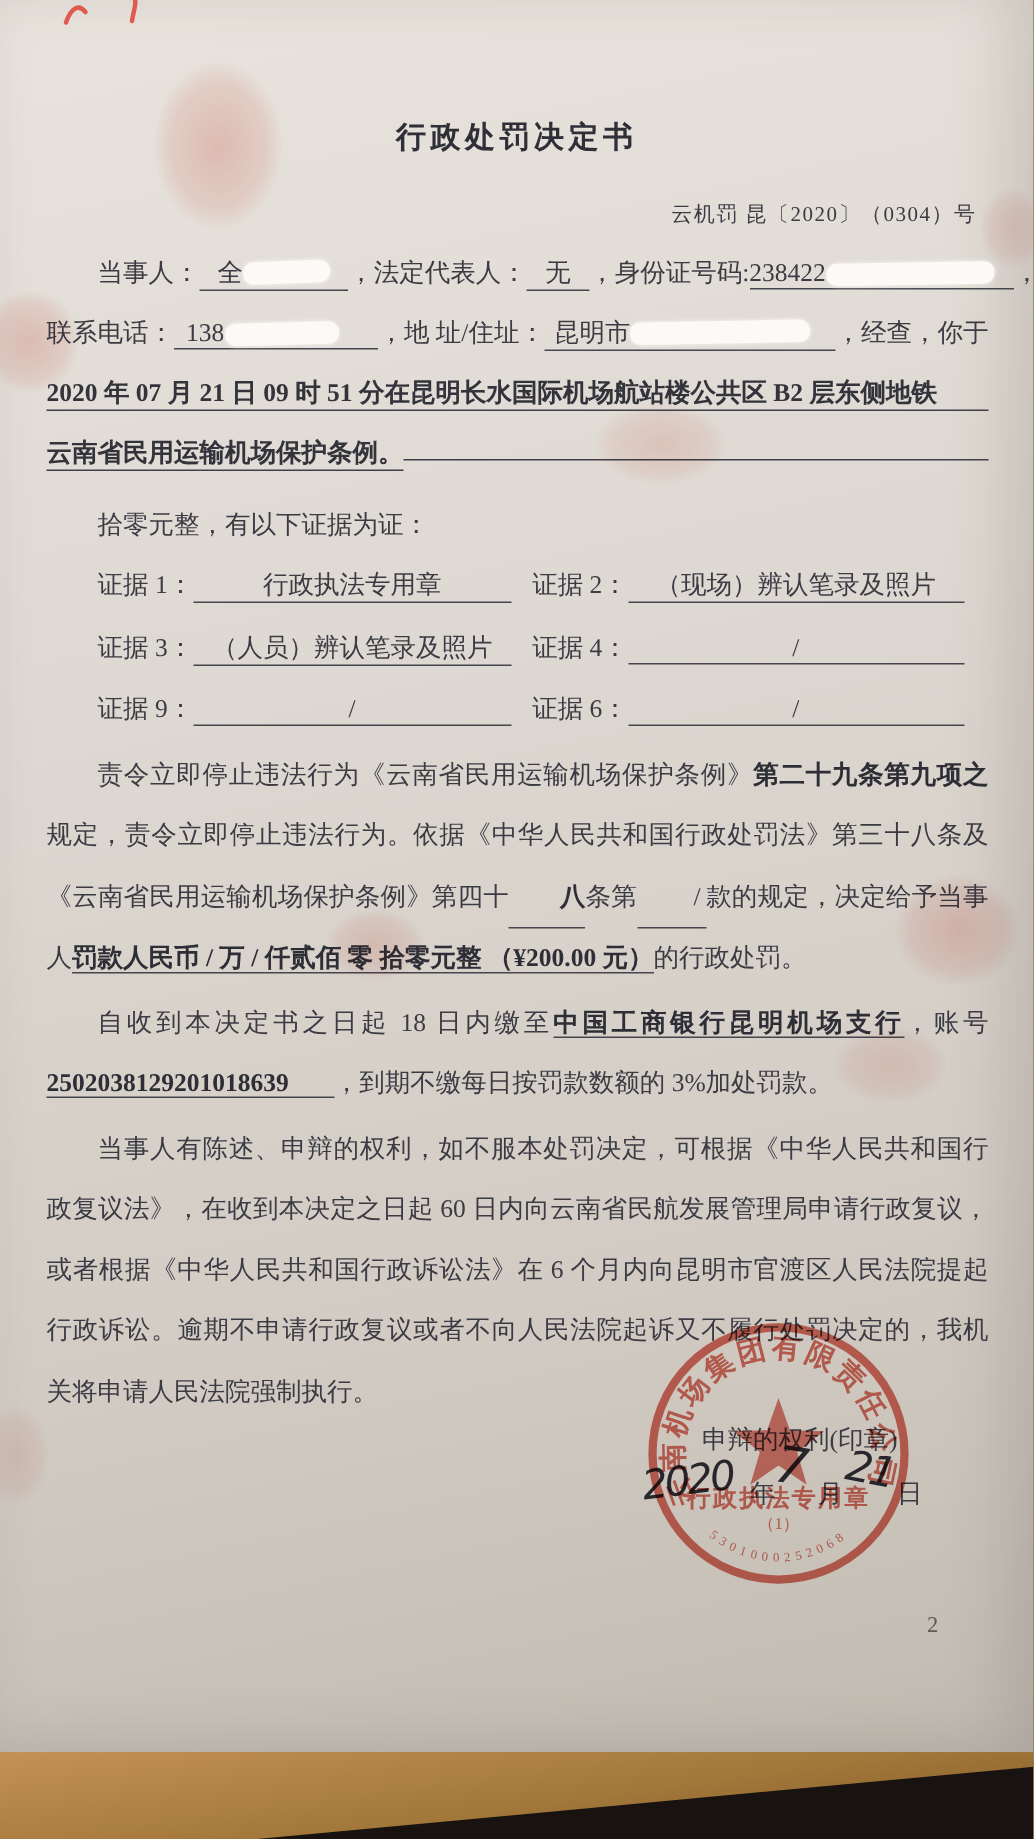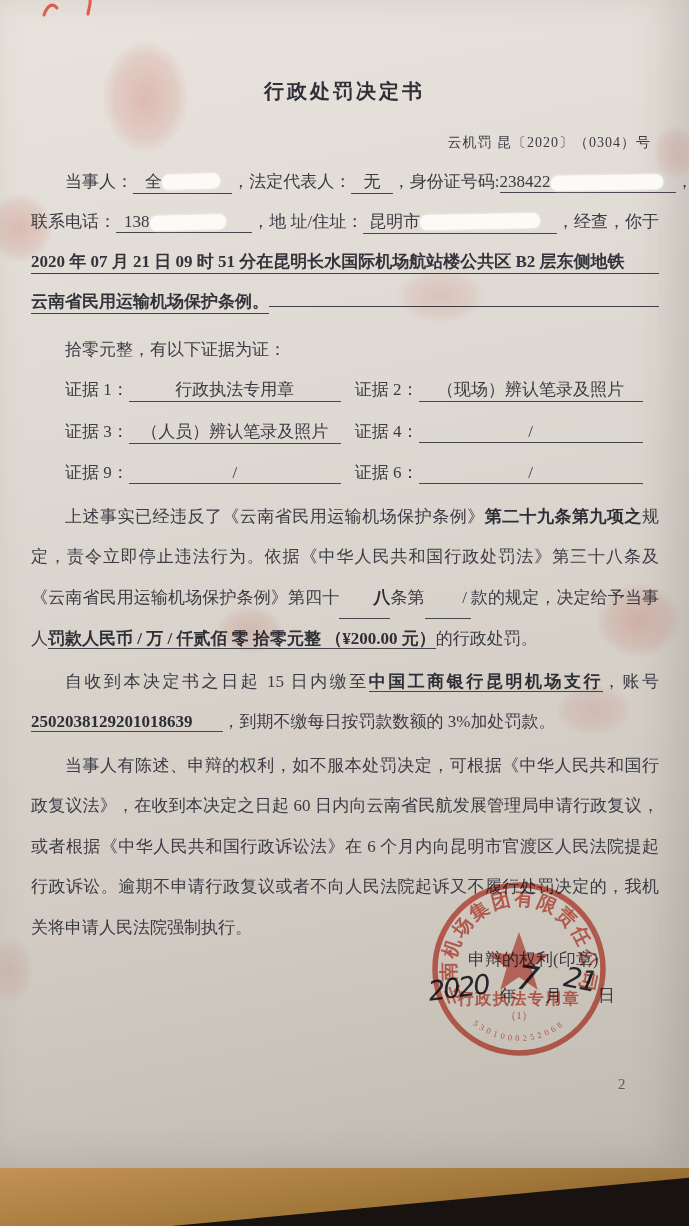--- a/index.html
+++ b/index.html
@@ -129,25 +129,25 @@
   </div>
   <div class="line indent" style="top:461px">
     <span class="evlabel">证据 9：</span>
     <span class="evval" style="width:212px">/</span>
     <span style="width:14px"></span>
     <span class="evlabel">证据 6：</span>
     <span class="evval" style="width:224px">/</span>
   </div>
 
   <div class="para" style="top:497px">
-    <span>上述事实已经违反了《云南省民用运输机场保护条例》</span><span class="b">第二十九条第九项之</span><span>规定，责令立即停止违法行为。依据《中华人民共和国行政处罚法》第三十八条及《云南省民用运输机场保护条例》第四十</span><span class="ul b smallslash">八</span><span>条第</span><span class="ul slash">/</span><span>款的规定，决定给予当事人</span><span class="ul b">罚款人民币 / 万 / 仟贰佰 零 拾零元整 （¥200.00 元）</span><span>的行政处罚。</span>
+    <span>责令立即停止违法行为《云南省民用运输机场保护条例》</span><span class="b">第二十九条第九项之</span><span>规定，责令立即停止违法行为。依据《中华人民共和国行政处罚法》第三十八条及《云南省民用运输机场保护条例》第四十</span><span class="ul b smallslash">八</span><span>条第</span><span class="ul slash">/</span><span>款的规定，决定给予当事人</span><span class="ul b">罚款人民币 / 万 / 仟贰佰 零 拾零元整 （¥200.00 元）</span><span>的行政处罚。</span>
   </div>
 
   <div class="para" style="top:662px">
-    <span>自收到本决定书之日起 15 日内缴至</span><span class="ul b">中国工商银行昆明机场支行</span><span>，账号</span><span class="ul b" style="padding-right:30px">2502038129201018639</span><span>，到期不缴每日按罚款数额的 3%加处罚款。</span>
+    <span>自收到本决定书之日起 18 日内缴至</span><span class="ul b">中国工商银行昆明机场支行</span><span>，账号</span><span class="ul b" style="padding-right:30px">2502038129201018639</span><span>，到期不缴每日按罚款数额的 3%加处罚款。</span>
   </div>
 
   <div class="para" style="top:746px">
     <span>当事人有陈述、申辩的权利，如不服本处罚决定，可根据《中华人民共和国行政复议法》，在收到本决定之日起 60 日内向云南省民航发展管理局申请行政复议，或者根据《中华人民共和国行政诉讼法》在 6 个月内向昆明市官渡区人民法院提起行政诉讼。逾期不申请行政复议或者不向人民法院起诉又不履行处罚决定的，我机关将申请人民法院强制执行。</span>
   </div>
 
   <div class="footer-label">申辩的权利(印章)</div>
 
   <span class="hand" style="left:428px;top:972px;font-size:27px;transform:rotate(-7deg);letter-spacing:-2px">2020</span>
   <span class="dchar" style="left:500px;top:984px">年</span>

